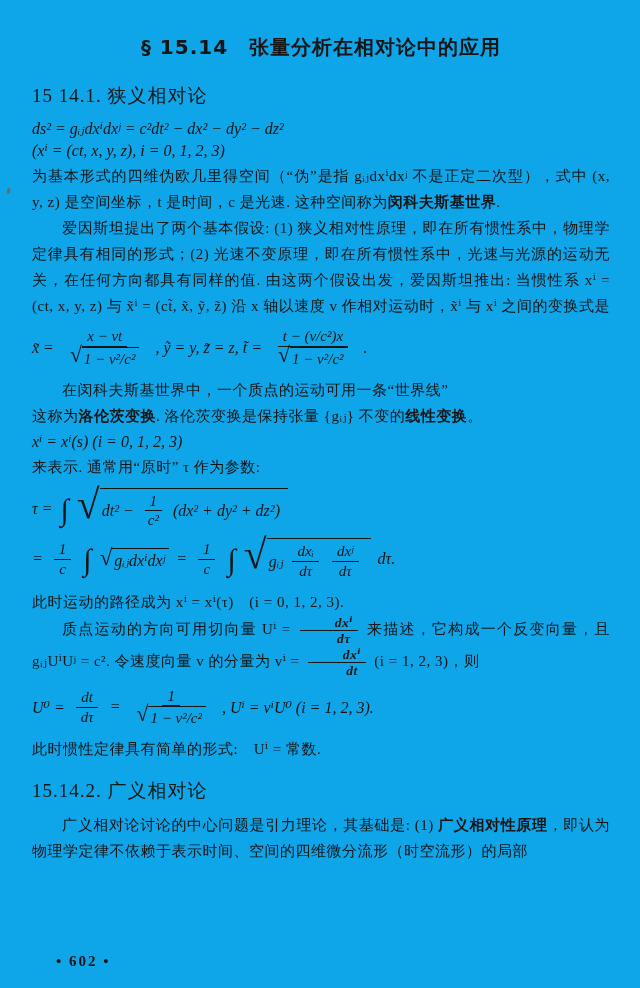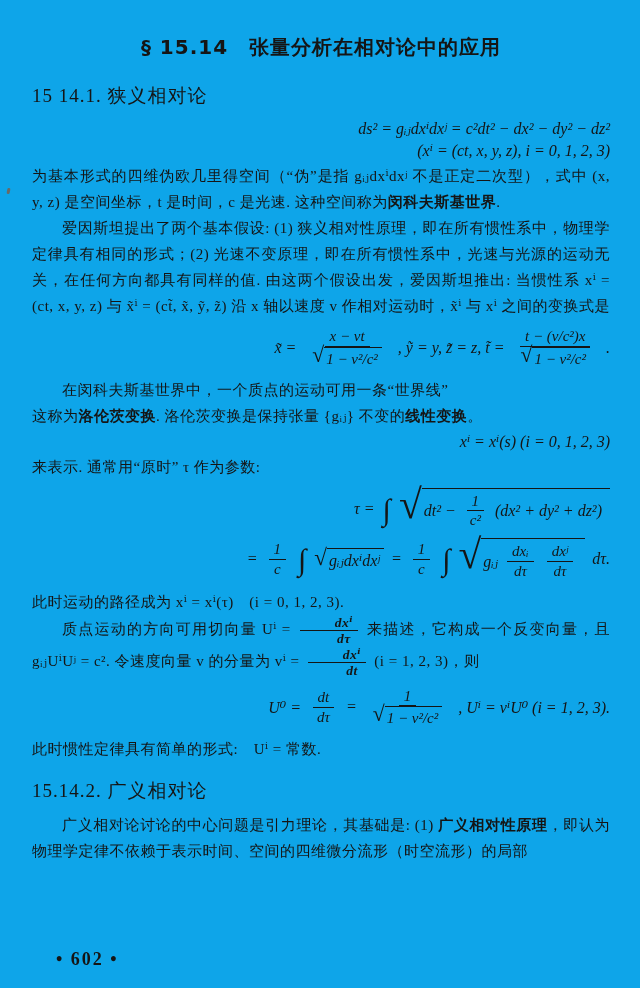--- a/index.html
+++ b/index.html
@@ -37,21 +37,21 @@
     font-size:15px;
     line-height:26px;
     text-align:justify;
     letter-spacing:0.5px;
   }
   p.ind{text-indent:2em;}
   .bold{font-weight:bold;}
   
   .formula{
     display:flex;
-    justify-content:flex-end;
+    justify-content:flex-start;
     align-items:center;
     gap:7px;
     margin:3px 0;
     font-size:16px;
     font-style:italic;
   }
   .m{white-space:nowrap;}
   .frac{
     display:inline-flex;
     flex-direction:column;
@@ -72,21 +72,21 @@
   .vincflex{
     display:inline-flex;align-items:center;gap:5px;
     border-top:1.5px solid #151515;padding:3px 8px 0 2px;
   }
   .int{font-size:1.9em;line-height:1;font-style:normal;padding:0 1px;transform:translateY(1px);}
   .tall{margin:8px 0;}
   .inline-frac{font-size:13.5px;vertical-align:middle;line-height:1.15;font-weight:bold;}
   .page-number{
     position:absolute;
     left:56px;bottom:18px;
-    font-size:18px;
+    font-size:15px;
     font-weight:bold;
     letter-spacing:2px;
   }
   .speck{position:absolute;left:7px;top:188px;width:3px;height:6px;background:#6a6a66;border-radius:2px;transform:rotate(12deg);}
 </style>
 </head>
 <body>
 
 <div class="page">
   <span class="speck"></span>

